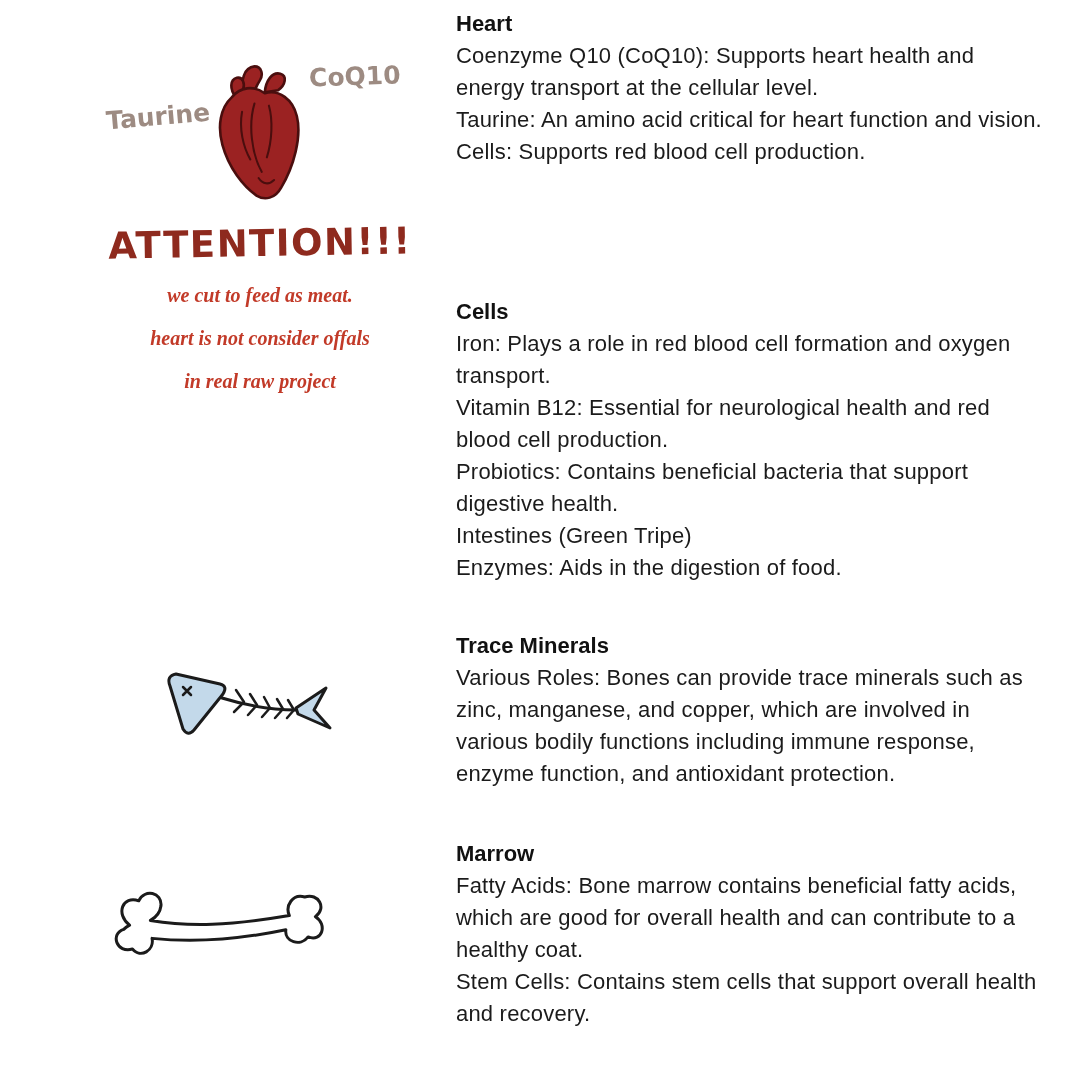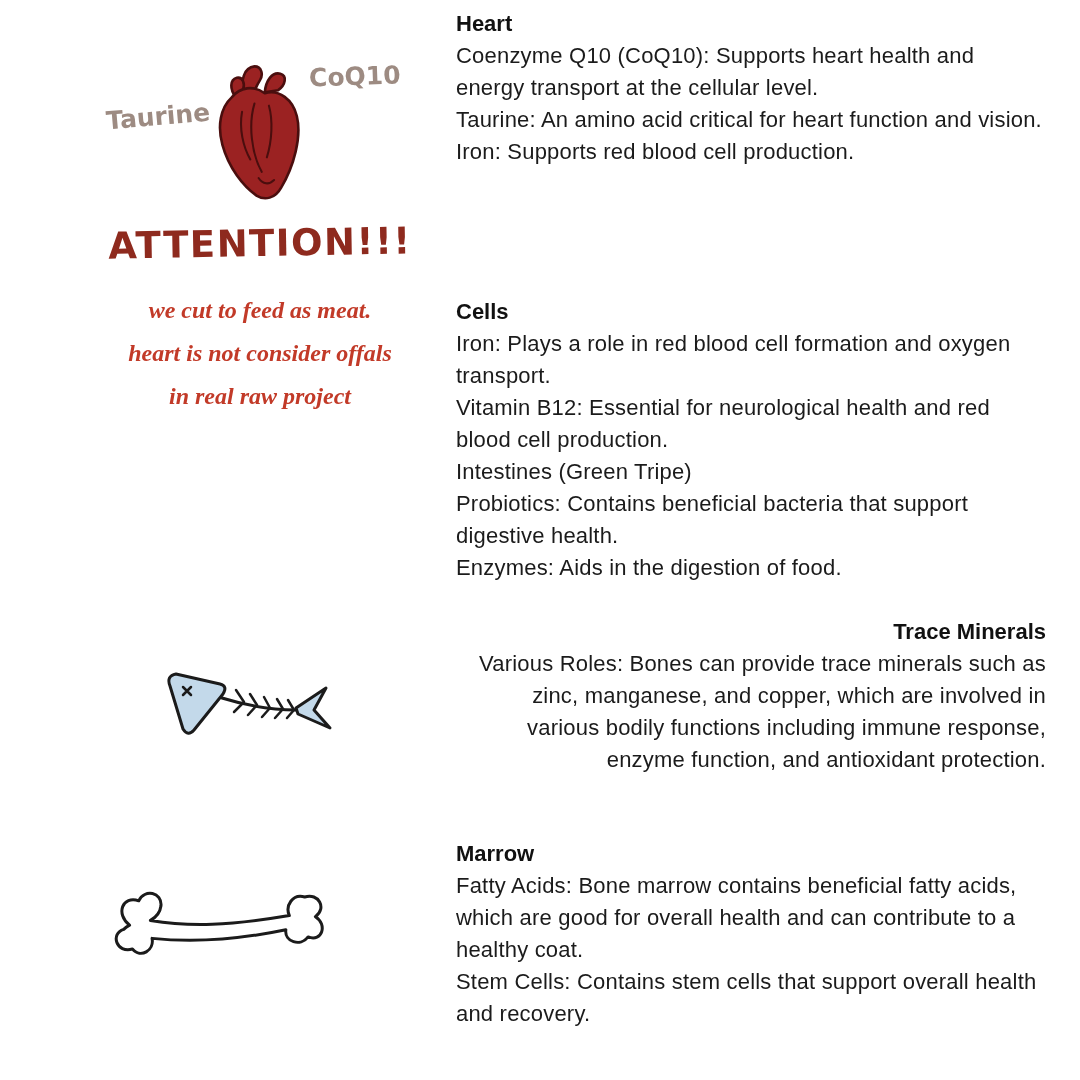--- a/index.html
+++ b/index.html
@@ -29,23 +29,23 @@
   }
   .attention-title {
     position: absolute; left: 90px; top: 222px; width: 340px;
     text-align: center;
     font-size: 37px; font-weight: 800; letter-spacing: 1.5px;
     color: #8e2a1e;
     font-family: "DejaVu Sans", sans-serif;
     transform: rotate(-1deg);
   }
   .attention-note {
-    position: absolute; left: 35px; top: 289px; width: 450px;
+    position: absolute; left: 35px; top: 274px; width: 450px;
     text-align: center;
-    font-size: 24px; font-weight: 700; font-style: italic;
+    font-size: 20px; font-weight: 700; font-style: italic;
     line-height: 43px;
     color: #c23a28;
     font-family: "Liberation Serif", serif;
   }
   .fish-illustration {
     position: absolute; left: 156px; top: 652px;
     width: 184px; height: 130px;
   }
   .bone-illustration {
     position: absolute; left: 100px; top: 878px;
@@ -64,21 +64,21 @@
     font-size: 22px; font-weight: 700; line-height: 32px;
     color: #111111;
   }
   .sec p {
     margin: 0;
     font-size: 22px; font-weight: 400; line-height: 32px;
     letter-spacing: 0.2px;
   }
   .sec-heart  { top: 8px; }
   .sec-spleen { top: 296px; }
-  .sec-trace  { top: 616px; text-align: right; }
+  .sec-trace  { top: 630px; }
   .sec-marrow { top: 838px; }
 </style>
 </head>
 <body>
 
 <div class="canvas">
 
   <div>
 
     <span class="hand-label label-taurine">Taurine</span>
@@ -148,29 +148,29 @@
     </div>
 
   </div>
 
   <div class="text-column">
 
     <section class="sec sec-heart">
       <h2>Heart</h2>
       <p>Coenzyme Q10 (CoQ10): Supports heart health and energy transport at the cellular level.</p>
       <p>Taurine: An amino acid critical for heart function and vision.</p>
-      <p>Iron: Supports red blood cell production.</p>
+      <p>Cells: Supports red blood cell production.</p>
     </section>
 
     <section class="sec sec-spleen">
       <h2>Cells</h2>
       <p>Iron: Plays a role in red blood cell formation and oxygen transport.</p>
       <p>Vitamin B12: Essential for neurological health and red blood cell production.</p>
+      <p>Probiotics: Contains beneficial bacteria that support digestive health.</p>
       <p>Intestines (Green Tripe)</p>
-      <p>Probiotics: Contains beneficial bacteria that support digestive health.</p>
       <p>Enzymes: Aids in the digestion of food.</p>
     </section>
 
     <section class="sec sec-trace">
       <h2>Trace Minerals</h2>
       <p>Various Roles: Bones can provide trace minerals such as zinc, manganese, and copper, which are involved in various bodily functions including immune response, enzyme function, and antioxidant protection.</p>
     </section>
 
     <section class="sec sec-marrow">
       <h2>Marrow</h2>

